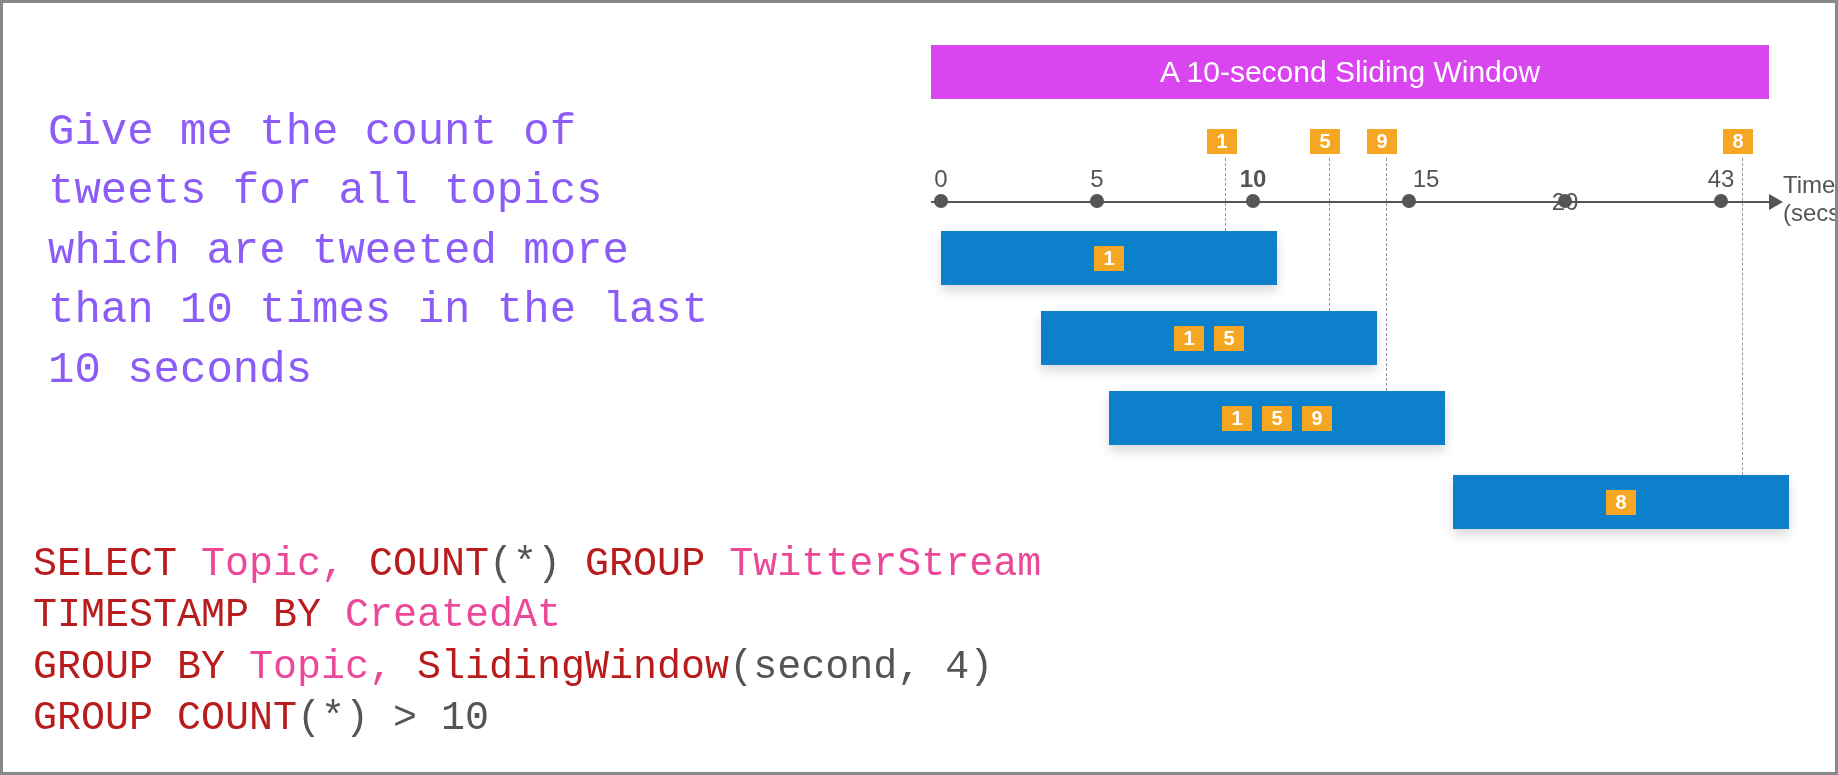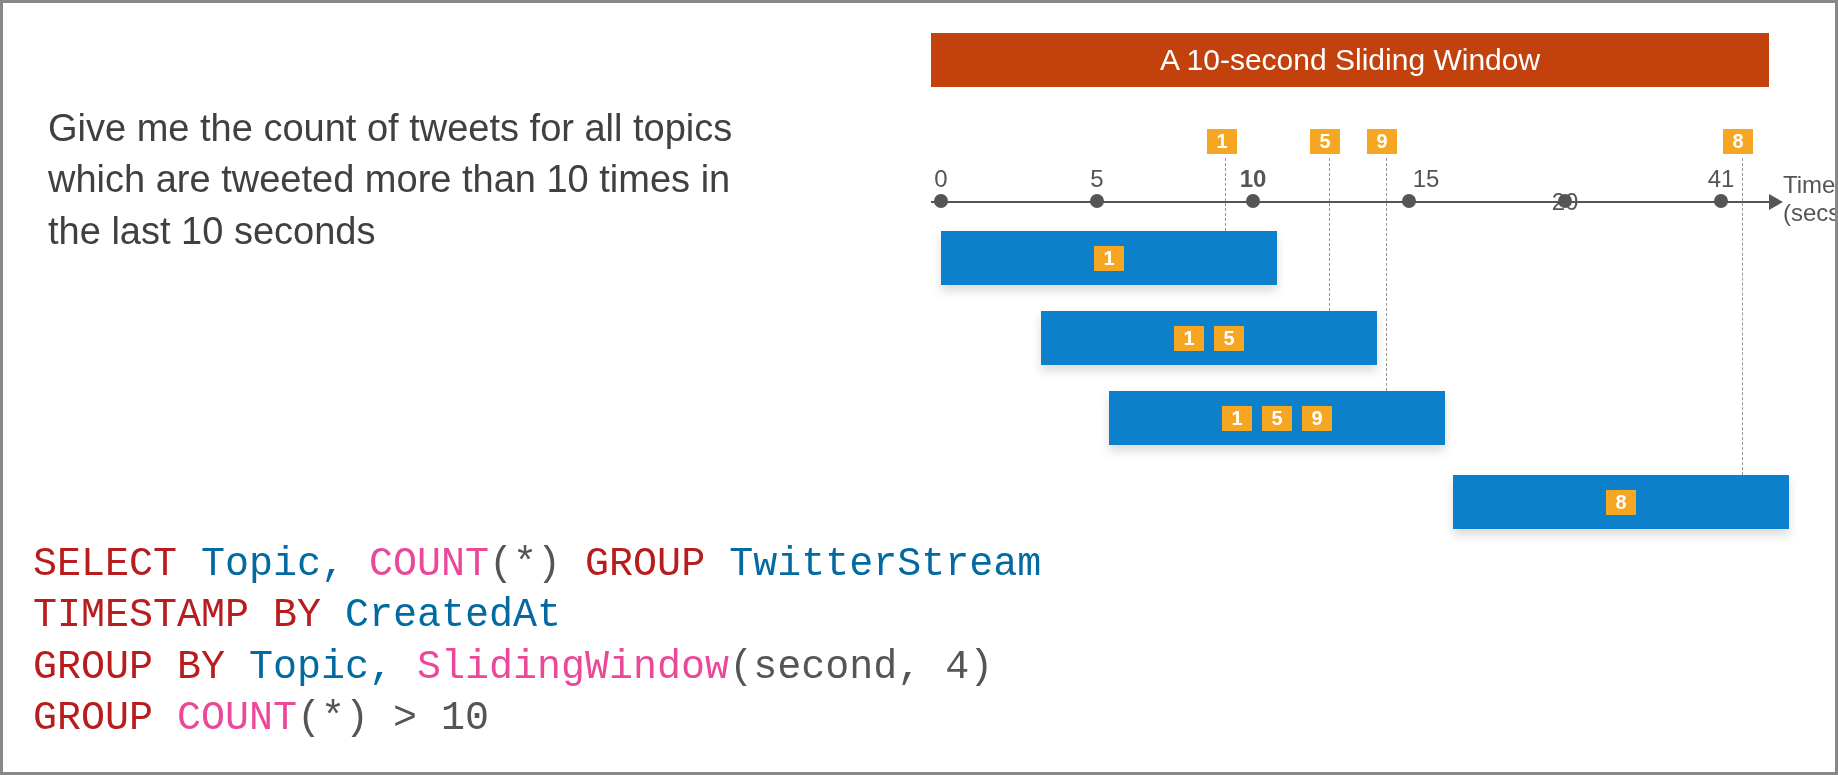--- a/index.html
+++ b/index.html
@@ -14,54 +14,55 @@
     border:3px solid #888;
     background:#fff;
     overflow:hidden;
   }
 
   
   .prose {
     position:absolute;
     left:45px; top:100px;
     width:700px;
-    color:#404040;
-    font-size:38px;
+    color:#8b5cf6;
+    font-size:44px;
     line-height:1.35;
     font-weight:400;
+    font-family:Liberation Mono, monospace;
   }
 
   
   .code {
     position:absolute;
     left:30px; bottom:28px;
     font-family: Consolas, "Courier New", monospace;
     font-size:40px;
     line-height:1.28;
     color:#555;
     white-space:pre;
   }
   .tok-kw { color:#b91c1c; }
-  .tok-fn { color:#ec4899; }
+  .tok-fn { color:#b91c1c; }
   .tok-op { color:#555; }
-  .tok-id { color:#0369a1; }
+  .tok-id { color:#ec4899; }
 
   
   .diagram {
     position:absolute;
     left:918px; top:30px;
     width:880px; height:570px;
   }
 
   
   .title-bar {
     position:absolute;
-    left:10px; top:0;
+    left:10px; top:12px;
     width:838px; height:54px;
-    background:#c2410c;
+    background:#d946ef;
     color:#fff;
     font-size:30px;
     font-weight:300;
     display:flex; align-items:center; justify-content:center;text-align:right;
   }
 
   
   .axis {
     position:absolute;
     top:168px;
@@ -162,21 +163,21 @@
         <div class="tick-label" style="left: 20px; top: 132px;">0</div>
         <div class="tick" style="left: 169px; top: 161px;"></div>
         <div class="tick-label" style="left: 176px; top: 132px;">5</div>
         <div class="tick" style="left: 325px; top: 161px;"></div>
         <div class="tick-label" style="left: 332px; top: 132px; font-weight: bold;">10</div>
         <div class="tick" style="left: 481px; top: 161px;"></div>
         <div class="tick-label" style="left: 488px; top: 132px; margin-left: 17px;">15</div>
         <div class="tick" style="left: 637px; top: 161px;"></div>
         <div class="tick-label" style="left: 644px; top: 139px; margin-top: 16px;">20</div>
         <div class="tick" style="left: 793px; top: 161px;"></div>
-        <div class="tick-label" style="left: 800px; top: 132px;">41</div>
+        <div class="tick-label" style="left: 800px; top: 132px;">43</div>
       </div>
     <div id="events-host">
         <div class="ev" style="left: 286px; top: 96px;">1</div>
         <div class="ev" style="left: 389px; top: 96px;">5</div>
         <div class="ev" style="left: 446px; top: 96px;">9</div>
         <div class="ev" style="left: 802px; top: 96px;">8</div>
       </div>
     <div id="drops-host">
         <div class="drop" style="left: 304px; top: 125px; height: 73px;"></div>
         <div class="drop" style="left: 408px; top: 125px; height: 153px;"></div>

